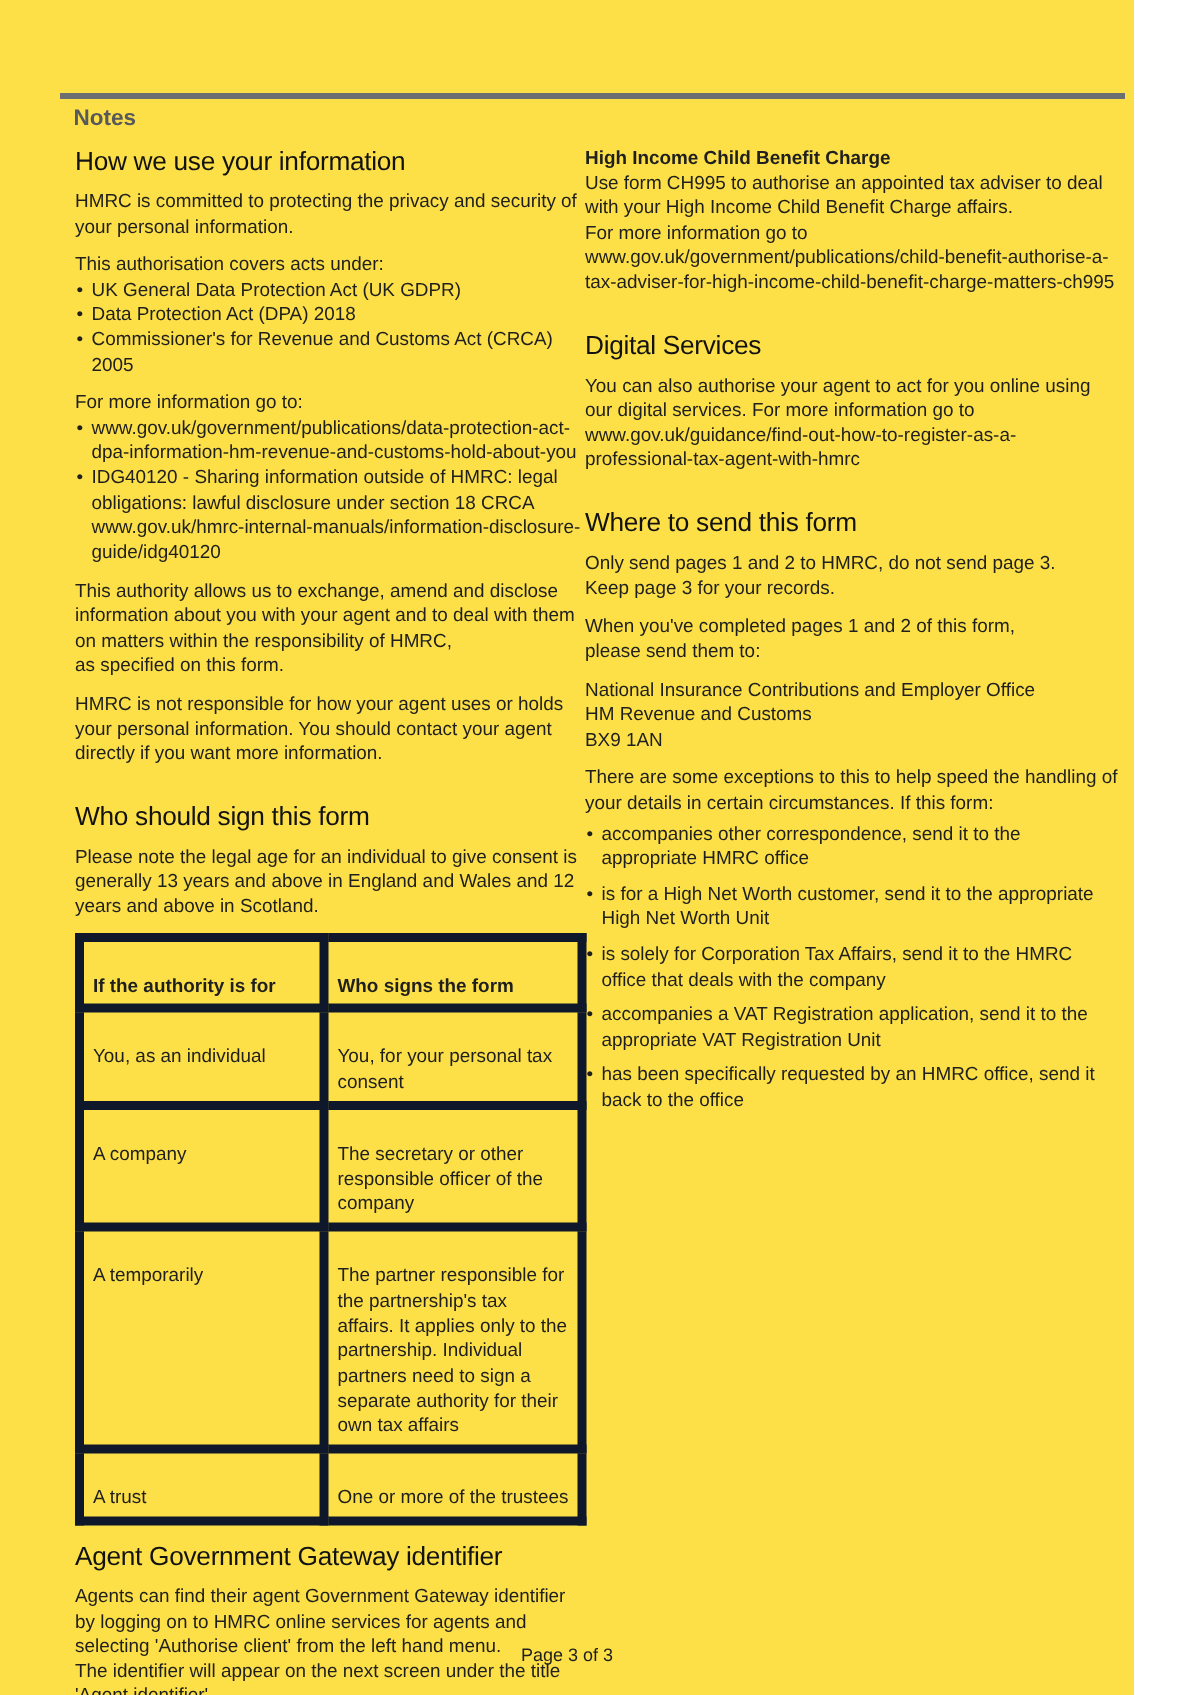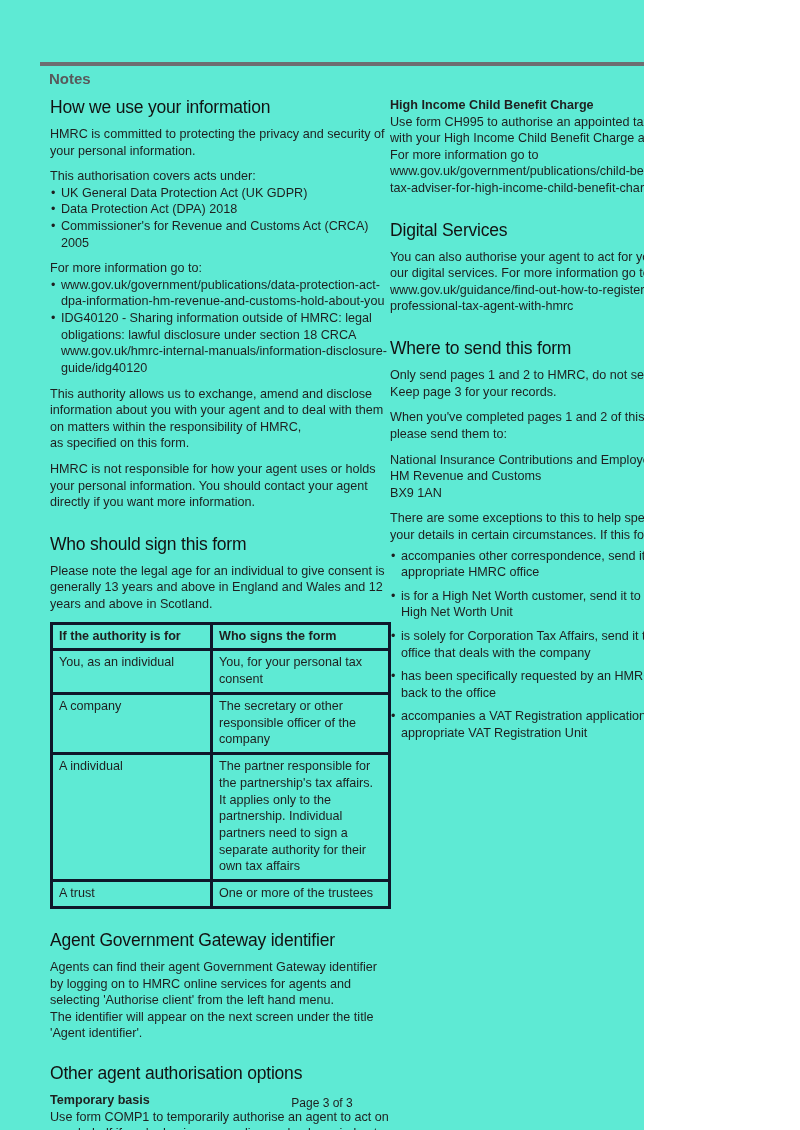--- a/index.html
+++ b/index.html
@@ -1,40 +1,40 @@
 <!DOCTYPE html>
 <html><head>
 <meta charset="utf-8">
 <style>
   html,body{margin:0;padding:0;background:#ffffff;}
   .page{
-    position:relative;width:644px;height:1130px;background:#5eead4;
+    position:relative;width:756px;height:1130px;background:#fde047;
     font-family:"Liberation Sans","DejaVu Sans",sans-serif;color:#1f1f1f;overflow:hidden;
   }
   .top-rule{position:absolute;left:40px;top:62px;width:710px;height:4px;background:#6d6e71;}
   .notes-label{position:absolute;left:49px;top:70px;font-size:15px;font-weight:700;color:#58595b;}
   .col{position:absolute;top:97px;}
   .col-left{left:50px;width:341px;}
   .col-right{left:390px;width:356px;}
   .h2{font-size:17.5px;font-weight:400;color:#121212;margin:0 0 8px 0;letter-spacing:-0.2px;}
   .mt-sec{margin-top:23px;}
-  .mt-sec-lg{margin-top:21px;}
+  .mt-sec-lg{margin-top:10px;}
   p{font-size:12.6px;line-height:1.32;margin:0 0 9px 0;}
   .preline{white-space:pre-line;}
   .tight{margin-bottom:0;}
   .subhead{font-size:12.6px;font-weight:700;margin:0;line-height:1.32;}
   ul.bullets{list-style:none;margin:0 0 9px 0;padding:0;}
   ul.bullets li{position:relative;padding-left:11px;font-size:12.6px;line-height:1.32;overflow-wrap:break-word;}
   ul.bullets li::before{content:"\2022";position:absolute;left:1px;top:0;}
   ul.bullets.spaced li{margin-bottom:7px;}
   ul.bullets.spaced li:last-child{margin-bottom:0;}
   .auth-table{border-collapse:collapse;width:100%;margin:1px 0 0 0;border:2px solid #1a1a1a;}
   .auth-table th,.auth-table td{
-    border:3px solid #0f172a;font-size:12.6px;line-height:1.33;
-    padding:3px 6px 4px 6px;text-align:left;vertical-align:top;font-weight:400;
+    border:6px solid #0f172a;font-size:12.6px;line-height:1.33;
+    padding:21px 6px 4px 6px;text-align:left;vertical-align:top;font-weight:400;
   }
   .auth-table th{font-weight:700;}
   .auth-table .col1{width:145px;}
   .footer{position:absolute;left:0;right:0;top:1096px;text-align:center;font-size:12px;color:#1f1f1f;}
 </style>
 </head>
 <body>
 
 <div class="page">
 
@@ -73,21 +73,21 @@
       <tbody>
         <tr>
           <td>You, as an individual</td>
           <td>You, for your personal tax consent</td>
         </tr>
         <tr>
           <td>A company</td>
           <td>The secretary or other responsible officer of the company</td>
         </tr>
         <tr>
-          <td>A individual</td>
+          <td>A temporarily</td>
           <td>The partner responsible for the partnership's tax affairs. It applies only to the partnership. Individual partners need to sign a separate authority for their own tax affairs</td>
         </tr>
         <tr>
           <td>A trust</td>
           <td>One or more of the trustees</td>
         </tr>
       </tbody>
     </table>
 
     <div class="h2 mt-sec-lg">Agent Government Gateway identifier</div>
@@ -116,21 +116,21 @@
     <p class="preline">When you've completed pages 1 and 2 of this form,
 please send them to:</p>
     <p class="preline">National Insurance Contributions and Employer Office
 HM Revenue and Customs
 BX9 1AN</p>
     <p class="tight">There are some exceptions to this to help speed the handling of your details in certain circumstances. If this form:</p>
     <ul class="bullets spaced" style="margin-top:4px;">
       <li>accompanies other correspondence, send it to the appropriate HMRC office</li>
       <li>is for a High Net Worth customer, send it to the appropriate High Net Worth Unit</li>
       <li>is solely for Corporation Tax Affairs, send it to the HMRC office that deals with the company</li>
+      <li>accompanies a VAT Registration application, send it to the appropriate VAT Registration Unit</li>
       <li>has been specifically requested by an HMRC office, send it back to the office</li>
-      <li>accompanies a VAT Registration application, send it to the appropriate VAT Registration Unit</li>
     </ul>
 
   </div>
 
   <div class="footer">Page 3 of 3</div>
 
 </div>
 
 </body></html>

